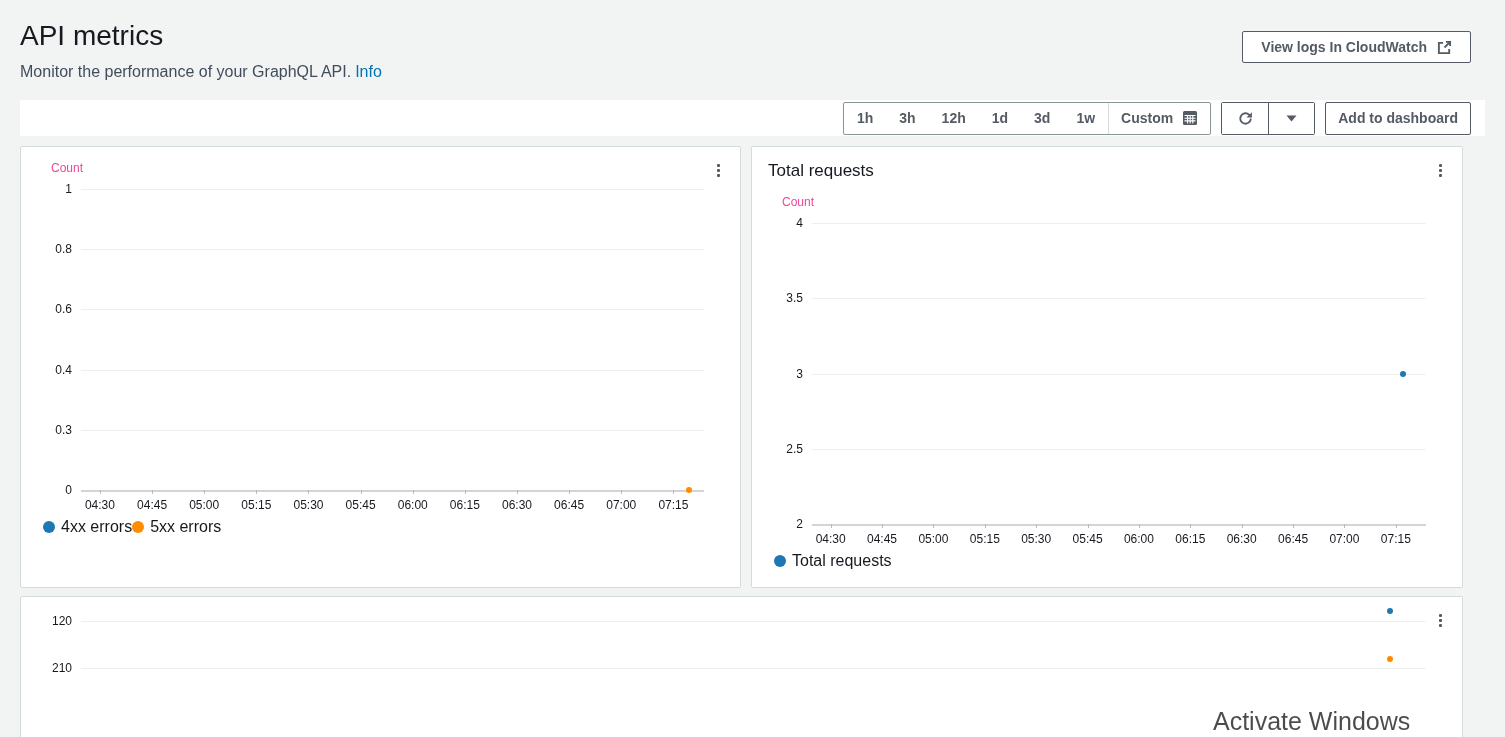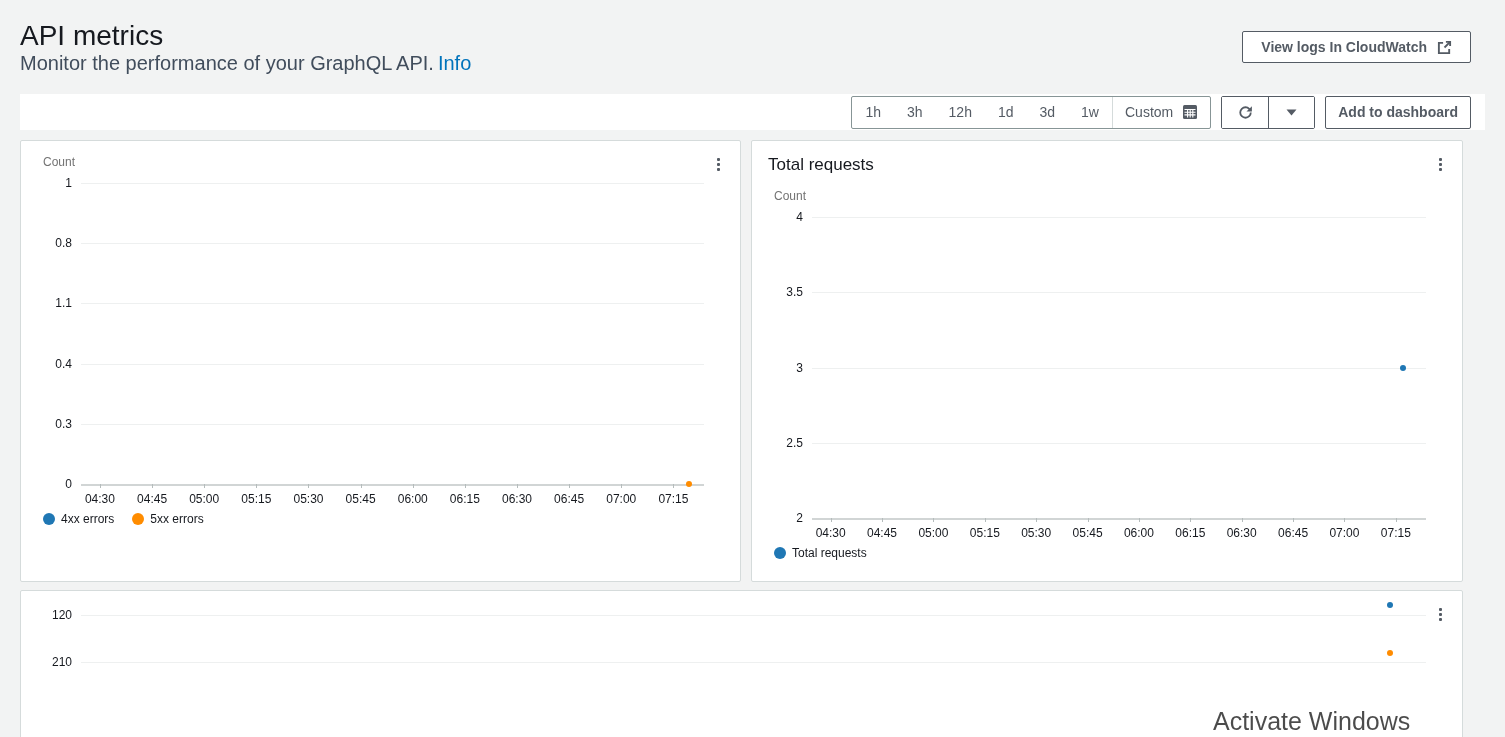--- a/index.html
+++ b/index.html
@@ -5,37 +5,37 @@
   * { box-sizing: border-box; }
   html,body { margin:0; padding:0; }
   body {
     width:1505px; height:737px; overflow:hidden; position:relative;
     background:#f2f3f3; color:#16191f;
     font-family:"Liberation Sans", sans-serif;
   }
   
   .page-header { padding:20px 20px 0; }
   .page-title { margin:0; font-size:28px; font-weight:400; color:#16191f; }
-  .subtitle { font-size:20px; color:#414d5c; }
+  .subtitle { margin-top:11px; font-size:16px; color:#414d5c; }
   .info-link { color:#0073bb; text-decoration:none; margin-left:4px; cursor:pointer; }
   .view-logs-btn {
     position:absolute; top:31px; right:34px; height:32px;
     background:#fff; border:1px solid #545b64; border-radius:2px;
     display:flex; align-items:center; gap:10px; padding:0 18px;
     font-size:14px; font-weight:bold; color:#545b64; cursor:pointer;
   }
   
   .toolbar {
     margin:19px 20px 0; height:36px; background:#fff;
     display:flex; align-items:center; justify-content:flex-end;
     gap:10px; padding-right:14px;
   }
   .segmented {
     display:flex; align-items:center; height:33px; background:#fff;
-    border:1px solid #879596; border-radius:2px; color:#545b64; font-size:14px; font-weight:400;
+    border:1px solid #879596; border-radius:2px; color:#545b64; font-size:14px; font-weight:700;
   }
   .seg-item { padding:0 13px; line-height:31px; cursor:pointer; }
   .seg-divider { width:1px; height:31px; background:#d5dbdb; }
   .seg-custom { display:flex; align-items:center; gap:9px; padding:0 12px; cursor:pointer; }
   .refresh-group { display:flex; height:33px; border:1px solid #545b64; border-radius:2px; background:#fff; }
   .icon-btn { width:46px; display:flex; align-items:center; justify-content:center; cursor:pointer; background:#fff; border:none; }
   .icon-btn + .icon-btn { border-left:1px solid #545b64; }
   .add-btn {
     height:33px; padding:0 12px; background:#fff; border:1px solid #545b64; border-radius:2px;
     font-size:14px; font-weight:bold; color:#545b64; cursor:pointer;
@@ -43,29 +43,29 @@
   }
   
   .cards-row { display:flex; gap:10px; margin:10px 42px 0 20px; }
   .card { background:#fff; border:1px solid #d5dbdb; border-radius:2px; position:relative; }
   .card-errors { width:721px; height:442px; }
   .card-total  { width:712px; height:442px; }
   .card-latency { width:1443px; height:340px; margin:8px 42px 0 20px; }
   .card-title { padding:14px 16px 0; font-size:17px; color:#16191f; }
   .kebab { position:absolute; top:15px; right:16px; padding:2px 4px; cursor:pointer; }
   .kebab i { display:block; width:3px; height:3px; background:#545b64; border-radius:1px; margin:0 auto 2px; }
-  .unit-label { margin:14px 0 0 22px; font-size:12px; color:#737373; }
+  .unit-label { margin:14px 0 0 30px; font-size:12px; color:#ec4899; }
   .plot-wrap { padding:0 36px 0 60px; }
   .plot { position:relative; border-bottom:2px solid #d1d5d5; margin-top:14px; }
   .gridline { position:absolute; left:0; right:0; height:1px; background:#eef0f0; }
   .ytick { position:absolute; right:calc(100% + 9px); width:42px; text-align:right; font-size:12px; color:#16191f; white-space:nowrap; }
   .xtick-mark { position:absolute; top:100%; width:1px; height:4px; background:#b5bcbc; }
   .xtick { position:absolute; top:calc(100% + 8px); width:48px; margin-left:-24px; text-align:center; font-size:12px; color:#16191f; }
   .dot { position:absolute; width:6px; height:6px; border-radius:50%; transform:translate(-50%,-50%); }
-  .legend { display:flex; align-items:center; gap:18px; margin:26px 0 0 22px; font-size:12px; color:#16191f; }
+  .legend { display:flex; align-items:center; margin:26px 0 0 22px; font-size:16px; color:#16191f; }
   .legend-item { display:flex; align-items:center; gap:6px; cursor:pointer; }
   .legend-dot { width:12px; height:12px; border-radius:50%; display:inline-block; }
   
   .watermark {
     position:absolute; left:1213px; top:707px; font-size:25px; color:#000000; opacity:.7;
     pointer-events:none; white-space:nowrap;
   }
 </style>
 </head>
 <body>
@@ -137,21 +137,21 @@
         <i></i>
       </div>
     <div class="unit-label">Count</div>
     <div class="plot-wrap">
       <div class="plot" style="height:303px">
           <div class="gridline" style="top: 0%;"></div>
           <div class="ytick" style="top: calc(0% - 7px);">1</div>
           <div class="gridline" style="top: 20%;"></div>
           <div class="ytick" style="top: calc(20% - 7px);">0.8</div>
           <div class="gridline" style="top: 40%;"></div>
-          <div class="ytick" style="top: calc(40% - 7px);">1.1</div>
+          <div class="ytick" style="top: calc(40% - 7px);">0.6</div>
           <div class="gridline" style="top: 60%;"></div>
           <div class="ytick" style="top: calc(60% - 7px);">0.4</div>
           <div class="gridline" style="top: 80%;"></div>
           <div class="ytick" style="top: calc(80% - 7px);">0.3</div>
           <div class="ytick" style="top: calc(100% - 7px);">0</div>
           <div class="xtick-mark" style="left: 3.04%;"></div>
           <div class="xtick" style="left: 3.04%;">04:30</div>
           <div class="xtick-mark" style="left: 11.408%;"></div>
           <div class="xtick" style="left: 11.408%;">04:45</div>
           <div class="xtick-mark" style="left: 19.776%;"></div>

